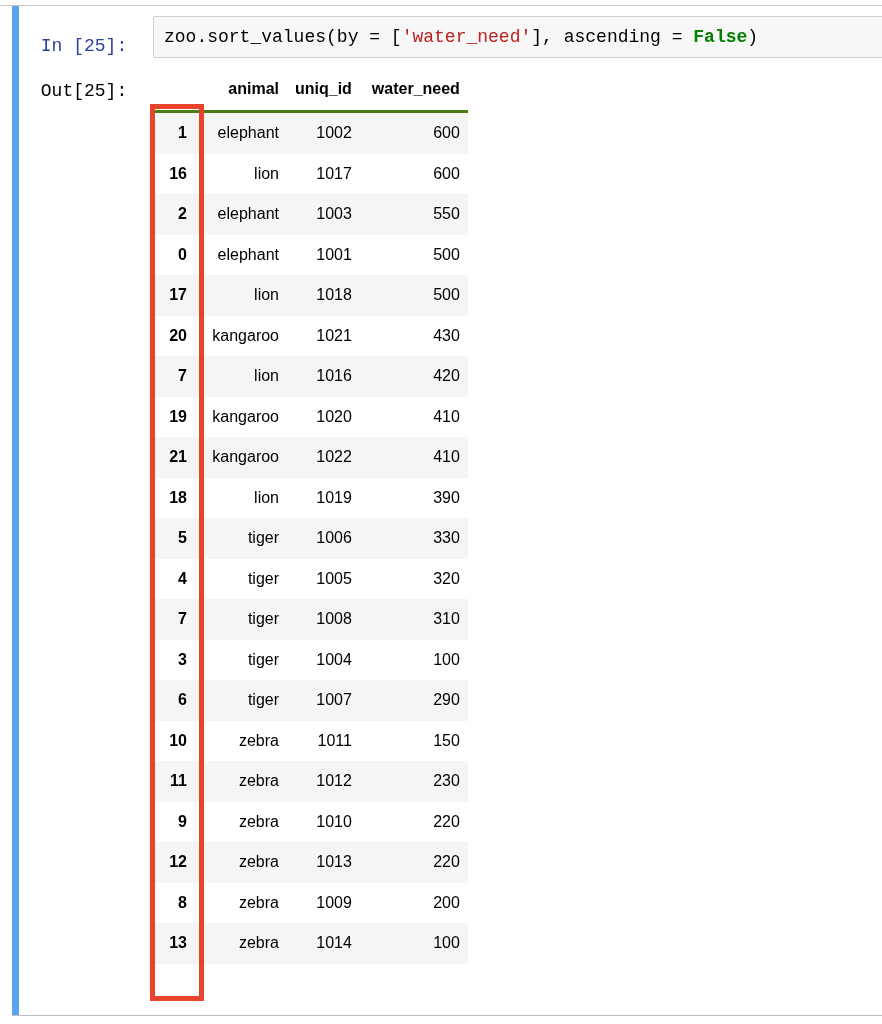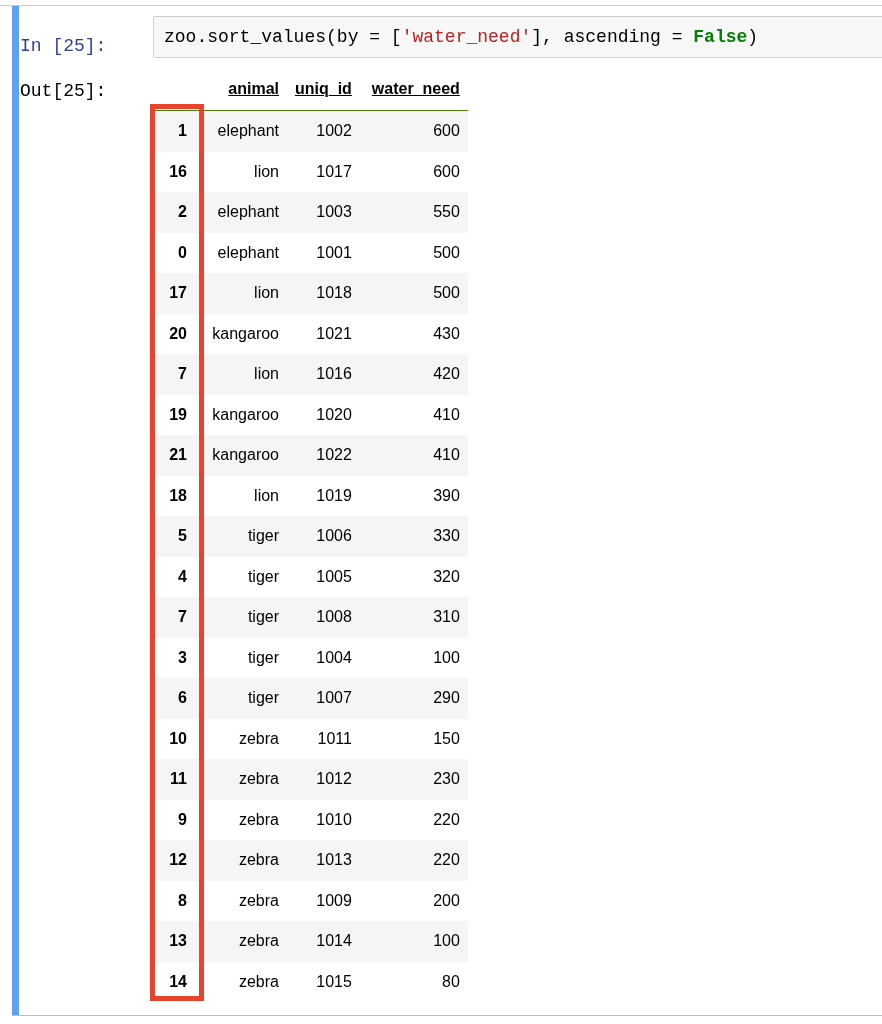--- a/index.html
+++ b/index.html
@@ -31,21 +31,21 @@
       position: absolute;
       left: 0; top: 0;
       width: 7px; height: 100%;
       background: #5ba3ee;
     }
     .prompt {
       position: absolute;
       font-family: "Liberation Mono", "DejaVu Sans Mono", monospace;
       font-size: 18px;
       line-height: 22px;
-      text-align: left;
+      text-align: center;
       width: 128px;
       left: 8px;
     }
     .in-prompt { top: 29px; color: #303f9f; }
     .out-prompt { top: 74px; color: #000000; }
     .input-area {
       position: absolute;
       left: 141px; top: 10px;
       width: 740px; height: 42px;
       background: #f7f7f7;
@@ -78,22 +78,21 @@
     table.df th, table.df td {
       height: 40.5px;
       padding: 0 8px;
       text-align: right;
       vertical-align: middle;
       white-space: nowrap;
     }
     table.df thead th {
       font-weight: bold;
       height: 42px;
-      border-bottom: 1px solid #4d7c0f;
-      text-decoration: underline;
+      border-bottom: 3px solid #4d7c0f;
     }
     table.df tbody th {
       font-weight: bold;
     }
     table.df tbody tr:nth-child(odd) { background: #f5f5f5; }
     table.df tbody tr:nth-child(even) { background: #ffffff; }
     .col-idx { width: 28px; }
     .col-animal { width: 76px; }
     .col-id { width: 52px; }
     .col-water { width: 92px; }
@@ -253,22 +252,16 @@
         <td>zebra</td>
         <td>1009</td>
         <td>200</td>
       </tr>
     <tr>
         <th>13</th>
         <td>zebra</td>
         <td>1014</td>
         <td>100</td>
       </tr>
-    <tr>
-        <th>14</th>
-        <td>zebra</td>
-        <td>1015</td>
-        <td>80</td>
-      </tr>
   </tbody>
 </table>
 
 <div class="highlight-box"></div>
 
 </body></html>

